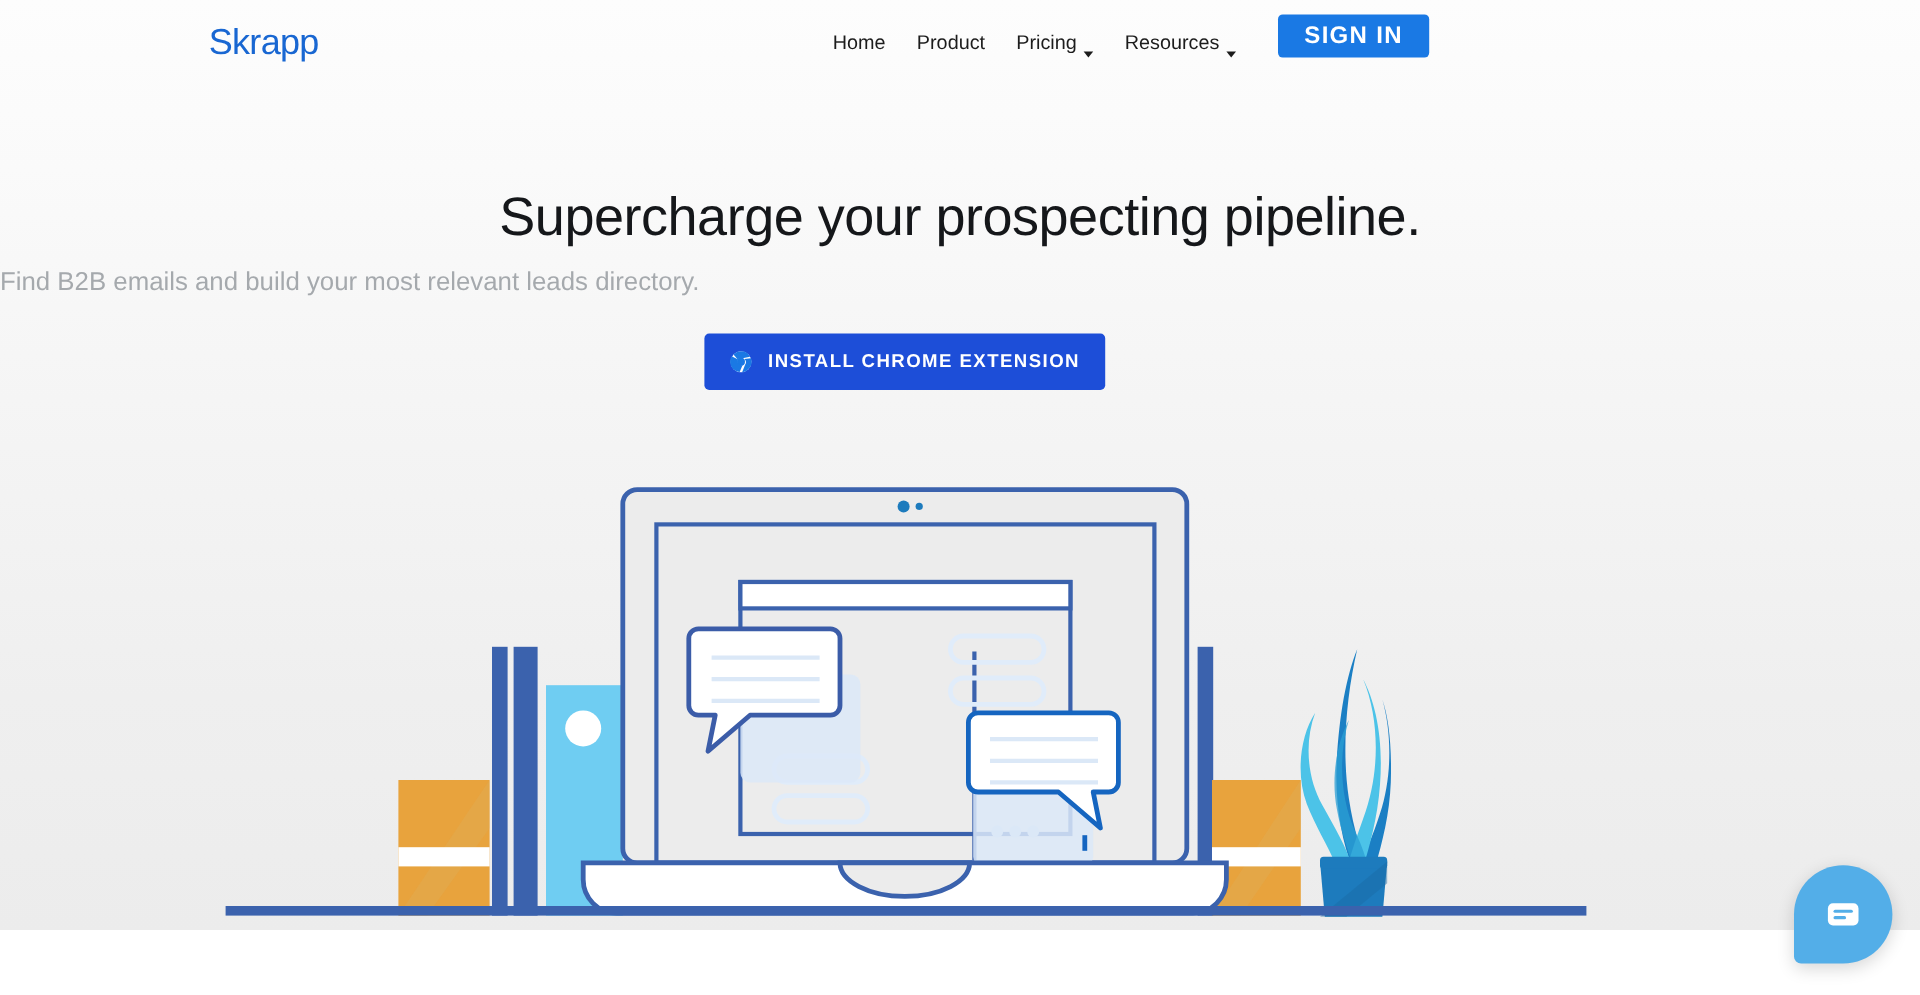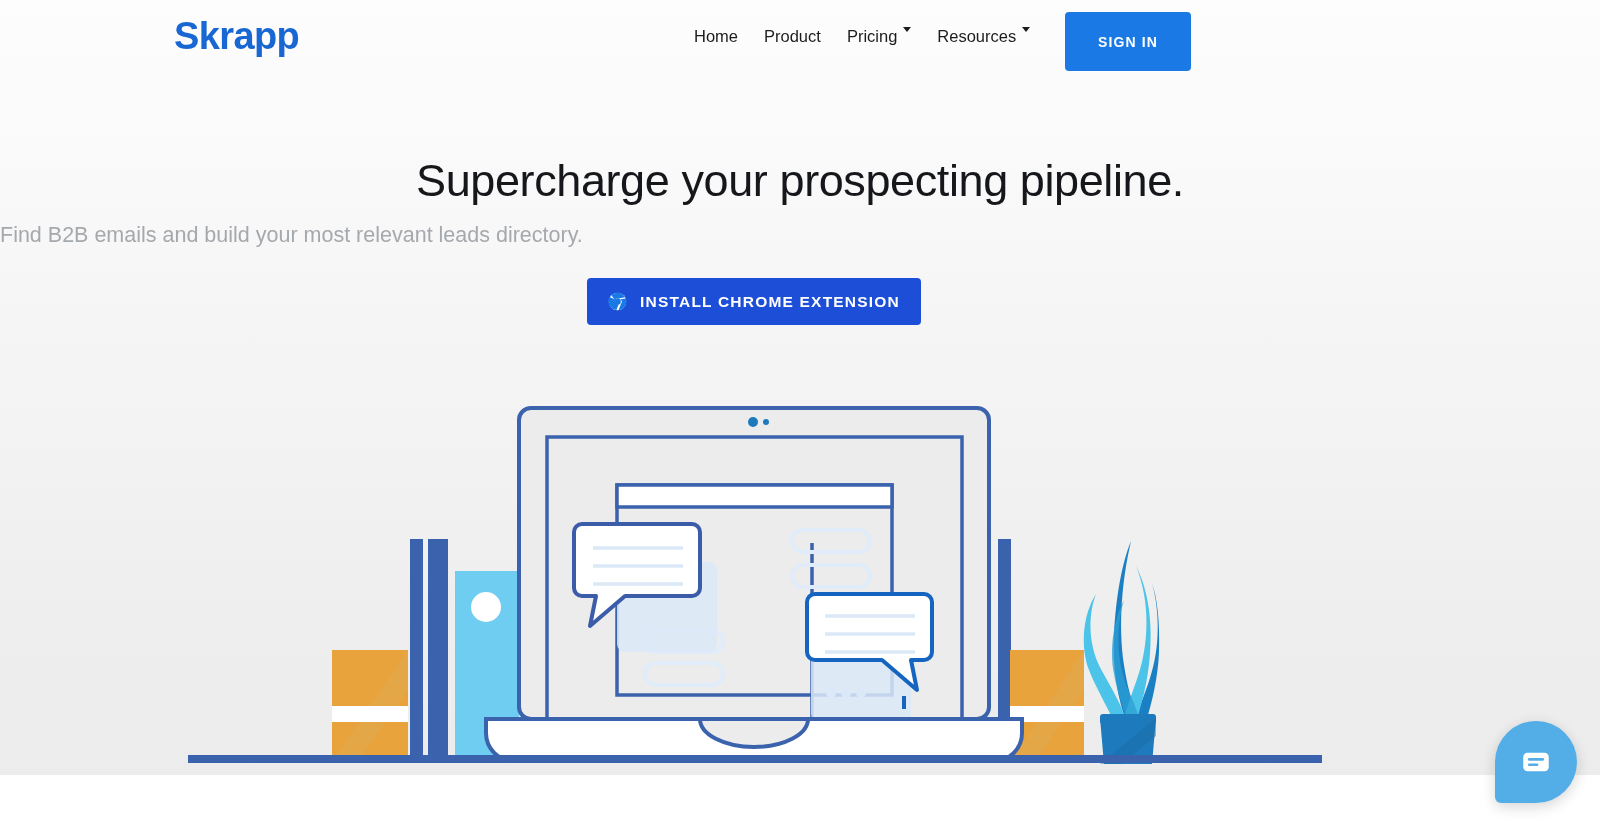--- a/index.html
+++ b/index.html
@@ -38,66 +38,66 @@
     height: 72px;
     display: flex;
     align-items: center;
     z-index: 20;
   }
 
   .logo {
     position: absolute;
     left: 174px;
     top: 18px;
-    font-size: 38px;
-    font-weight: bold;
+    font-size: 30px;
+    font-weight: normal;
     letter-spacing: -0.6px;
     color: #1967d2;
     line-height: 36px;
     user-select: none;
   }
 
   .nav {
     position: absolute;
     left: 694px;
     top: 24px;
     display: flex;
     align-items: center;
     gap: 26px;
   }
 
   .nav-item {
     font-size: 16.5px;
     color: #1c1c1c;
     line-height: 24px;
     display: flex;
-    align-items: flex-start;
+    align-items: flex-end;
     gap: 6px;
     white-space: nowrap;
     cursor: pointer;
   }
 
   .caret {
     display: inline-block;
     width: 0; height: 0;
     border-left: 4.5px solid transparent;
     border-right: 4.5px solid transparent;
     border-top: 5px solid #1c1c1c;
     margin-top: 3px;
   }
 
   .btn-signin, .btn-signup {
     position: absolute;
     top: 12px;
-    height: 59px;
+    height: 36px;
     border: none;
     border-radius: 4px;
     color: #ffffff;
     font-family: "Liberation Sans", sans-serif;
-    font-size: 14px;
+    font-size: 20px;
     font-weight: bold;
     letter-spacing: 1.1px;
     cursor: pointer;
     display: flex;
     align-items: center;
     justify-content: center;
   }
   .btn-signin { left: 1065px; width: 126px; background: #1a79e4; }
   .btn-signup { left: 1206px; width: 129px; background: #27ad60; }
 

